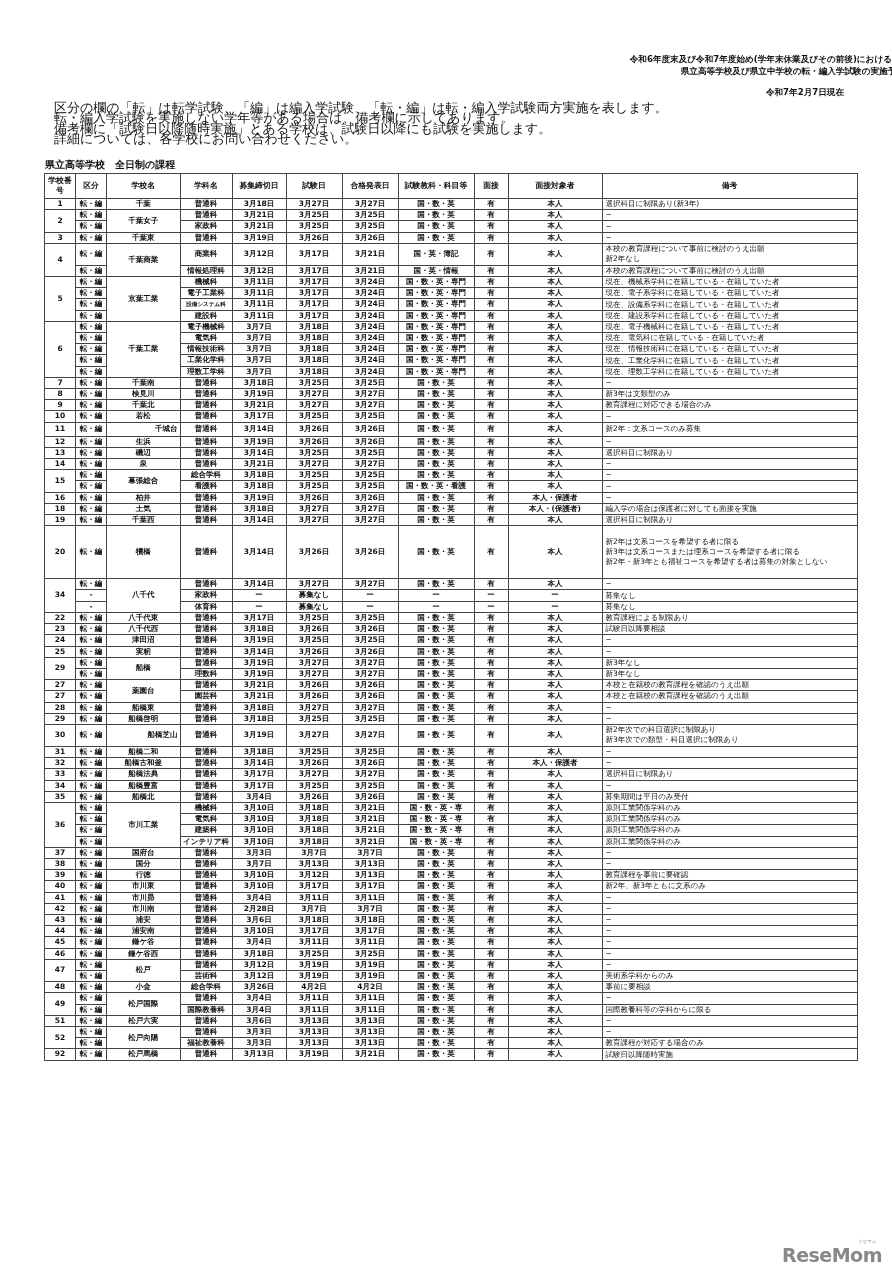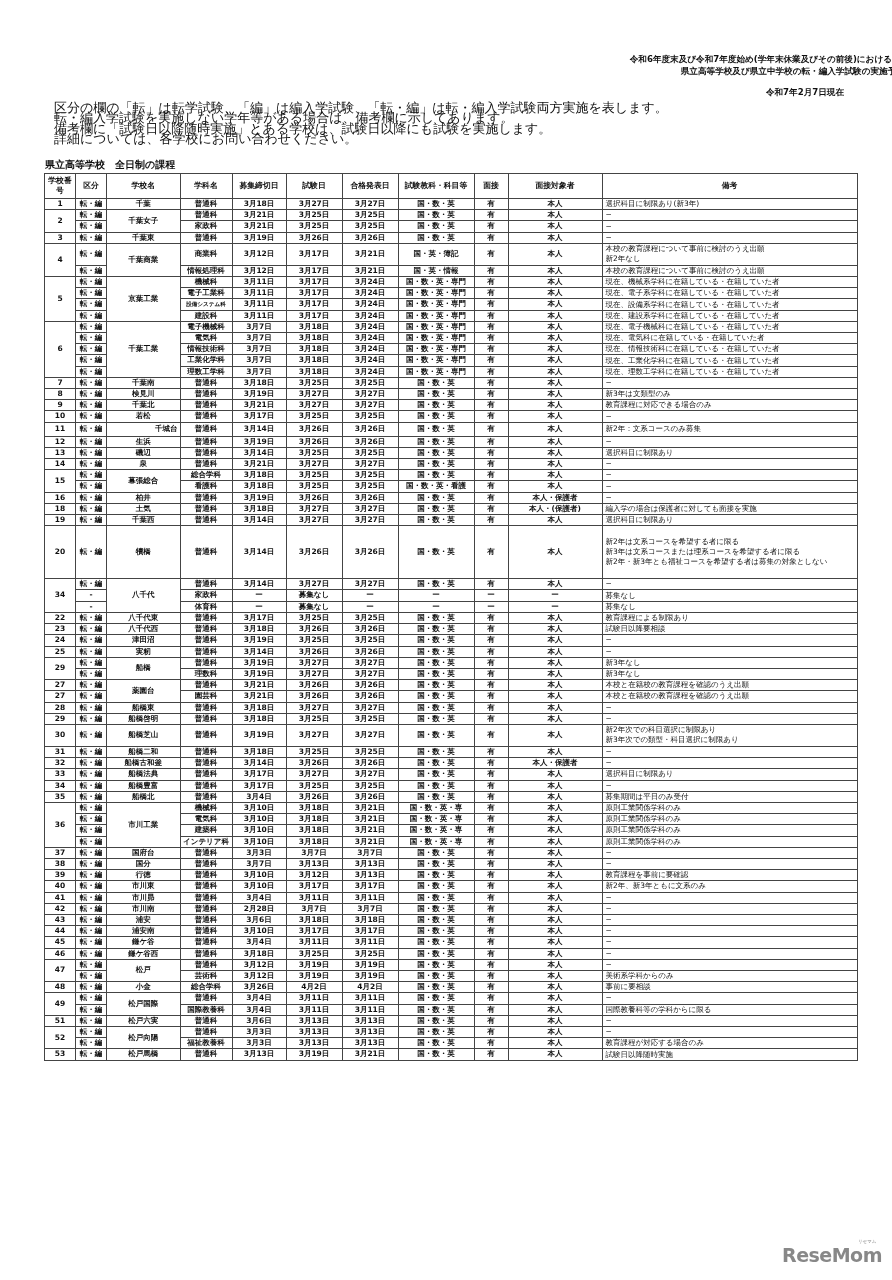--- a/index.html
+++ b/index.html
@@ -586,21 +586,21 @@
         <td>3月25日</td>
         <td>3月25日</td>
         <td>国・数・英</td>
         <td>有</td>
         <td>本人</td>
         <td class="note multi">−</td>
       </tr>
       <tr>
         <td rowspan="1" style="height: 21px;">30</td>
         <td style="height: 21px;">転・編</td>
-        <td rowspan="1" style="height: 21px;">船橋芝山</td>
+        <td rowspan="1" style="height: 21px; text-align: right;">船橋芝山</td>
         <td style="height: 21px;">普通科</td>
         <td style="height: 21px;">3月19日</td>
         <td style="height: 21px;">3月27日</td>
         <td style="height: 21px;">3月27日</td>
         <td style="height: 21px;">国・数・英</td>
         <td style="height: 21px;">有</td>
         <td style="height: 21px;">本人</td>
         <td class="note multi" style="height: 21px;">新2年次での科目選択に制限あり<br>新3年次での類型・科目選択に制限あり</td>
       </tr>
       <tr>
@@ -936,21 +936,21 @@
         <td>福祉教養科</td>
         <td>3月3日</td>
         <td>3月13日</td>
         <td>3月13日</td>
         <td>国・数・英</td>
         <td>有</td>
         <td>本人</td>
         <td class="note multi">教育課程が対応する場合のみ</td>
       </tr>
       <tr>
-        <td rowspan="1">53</td>
+        <td rowspan="1">92</td>
         <td>転・編</td>
         <td rowspan="1">松戸馬橋</td>
         <td>普通科</td>
         <td>3月13日</td>
         <td>3月19日</td>
         <td>3月21日</td>
         <td>国・数・英</td>
         <td>有</td>
         <td>本人</td>
         <td class="note multi">試験日以降随時実施</td>

